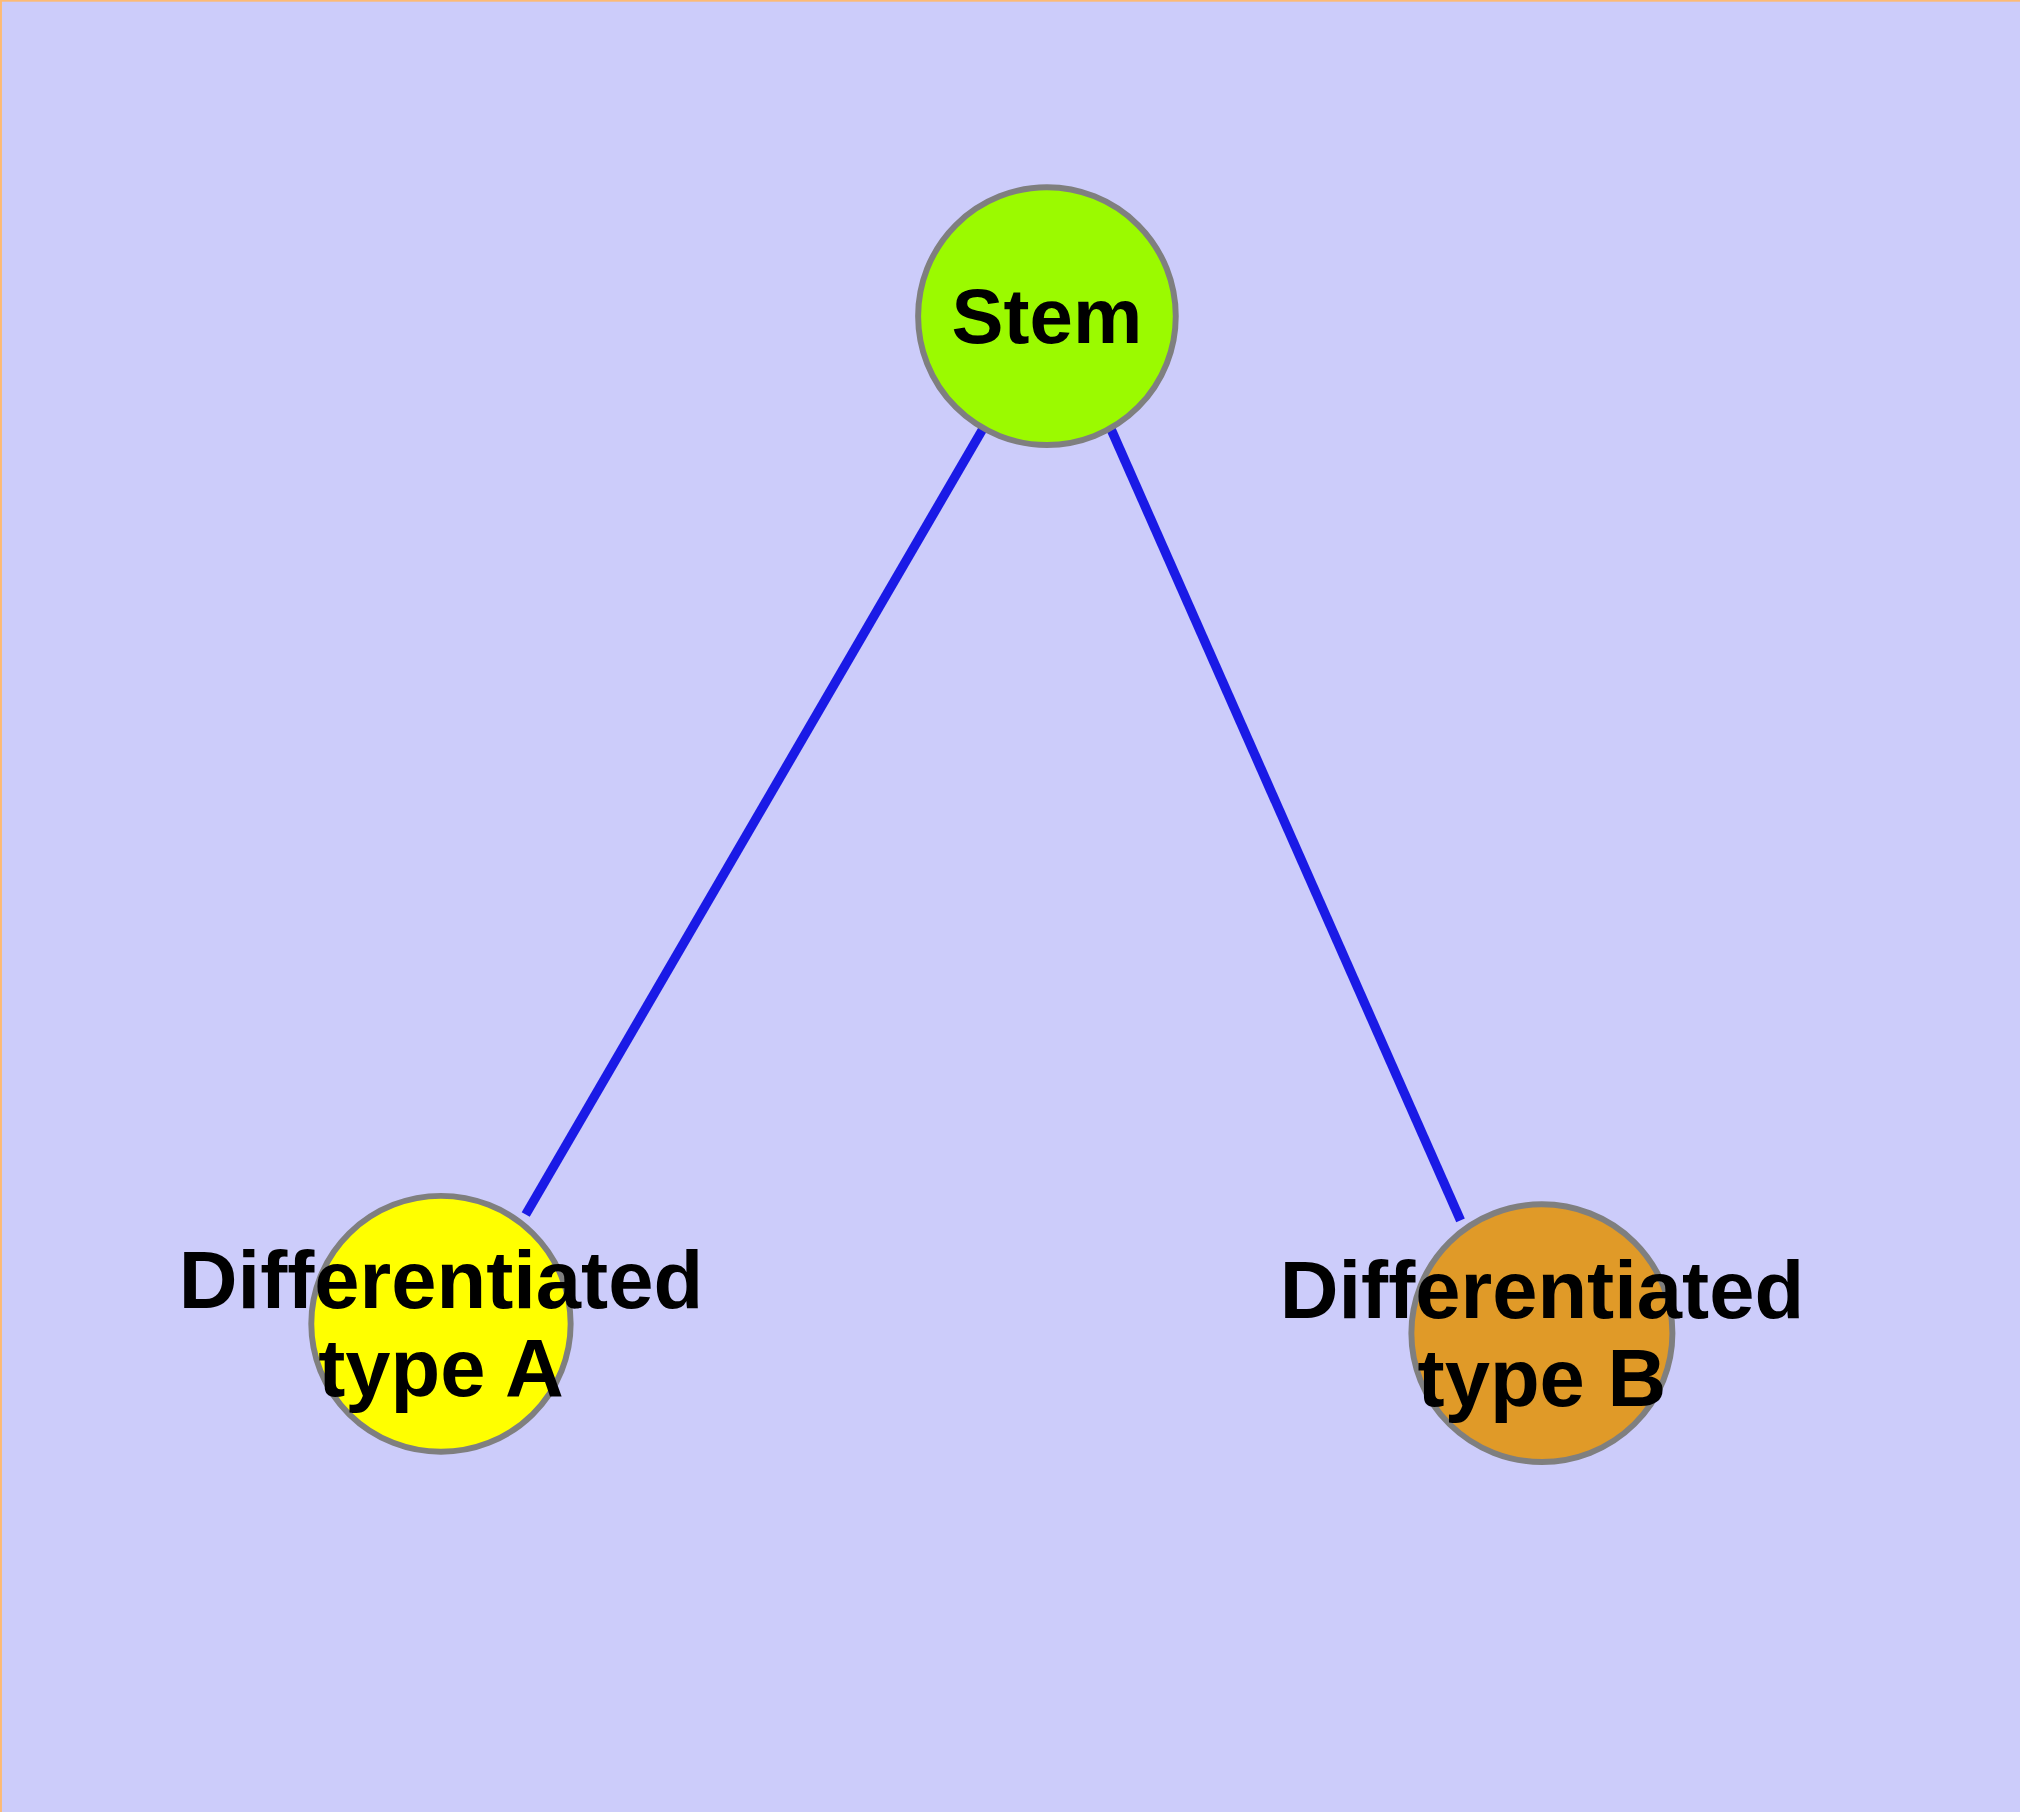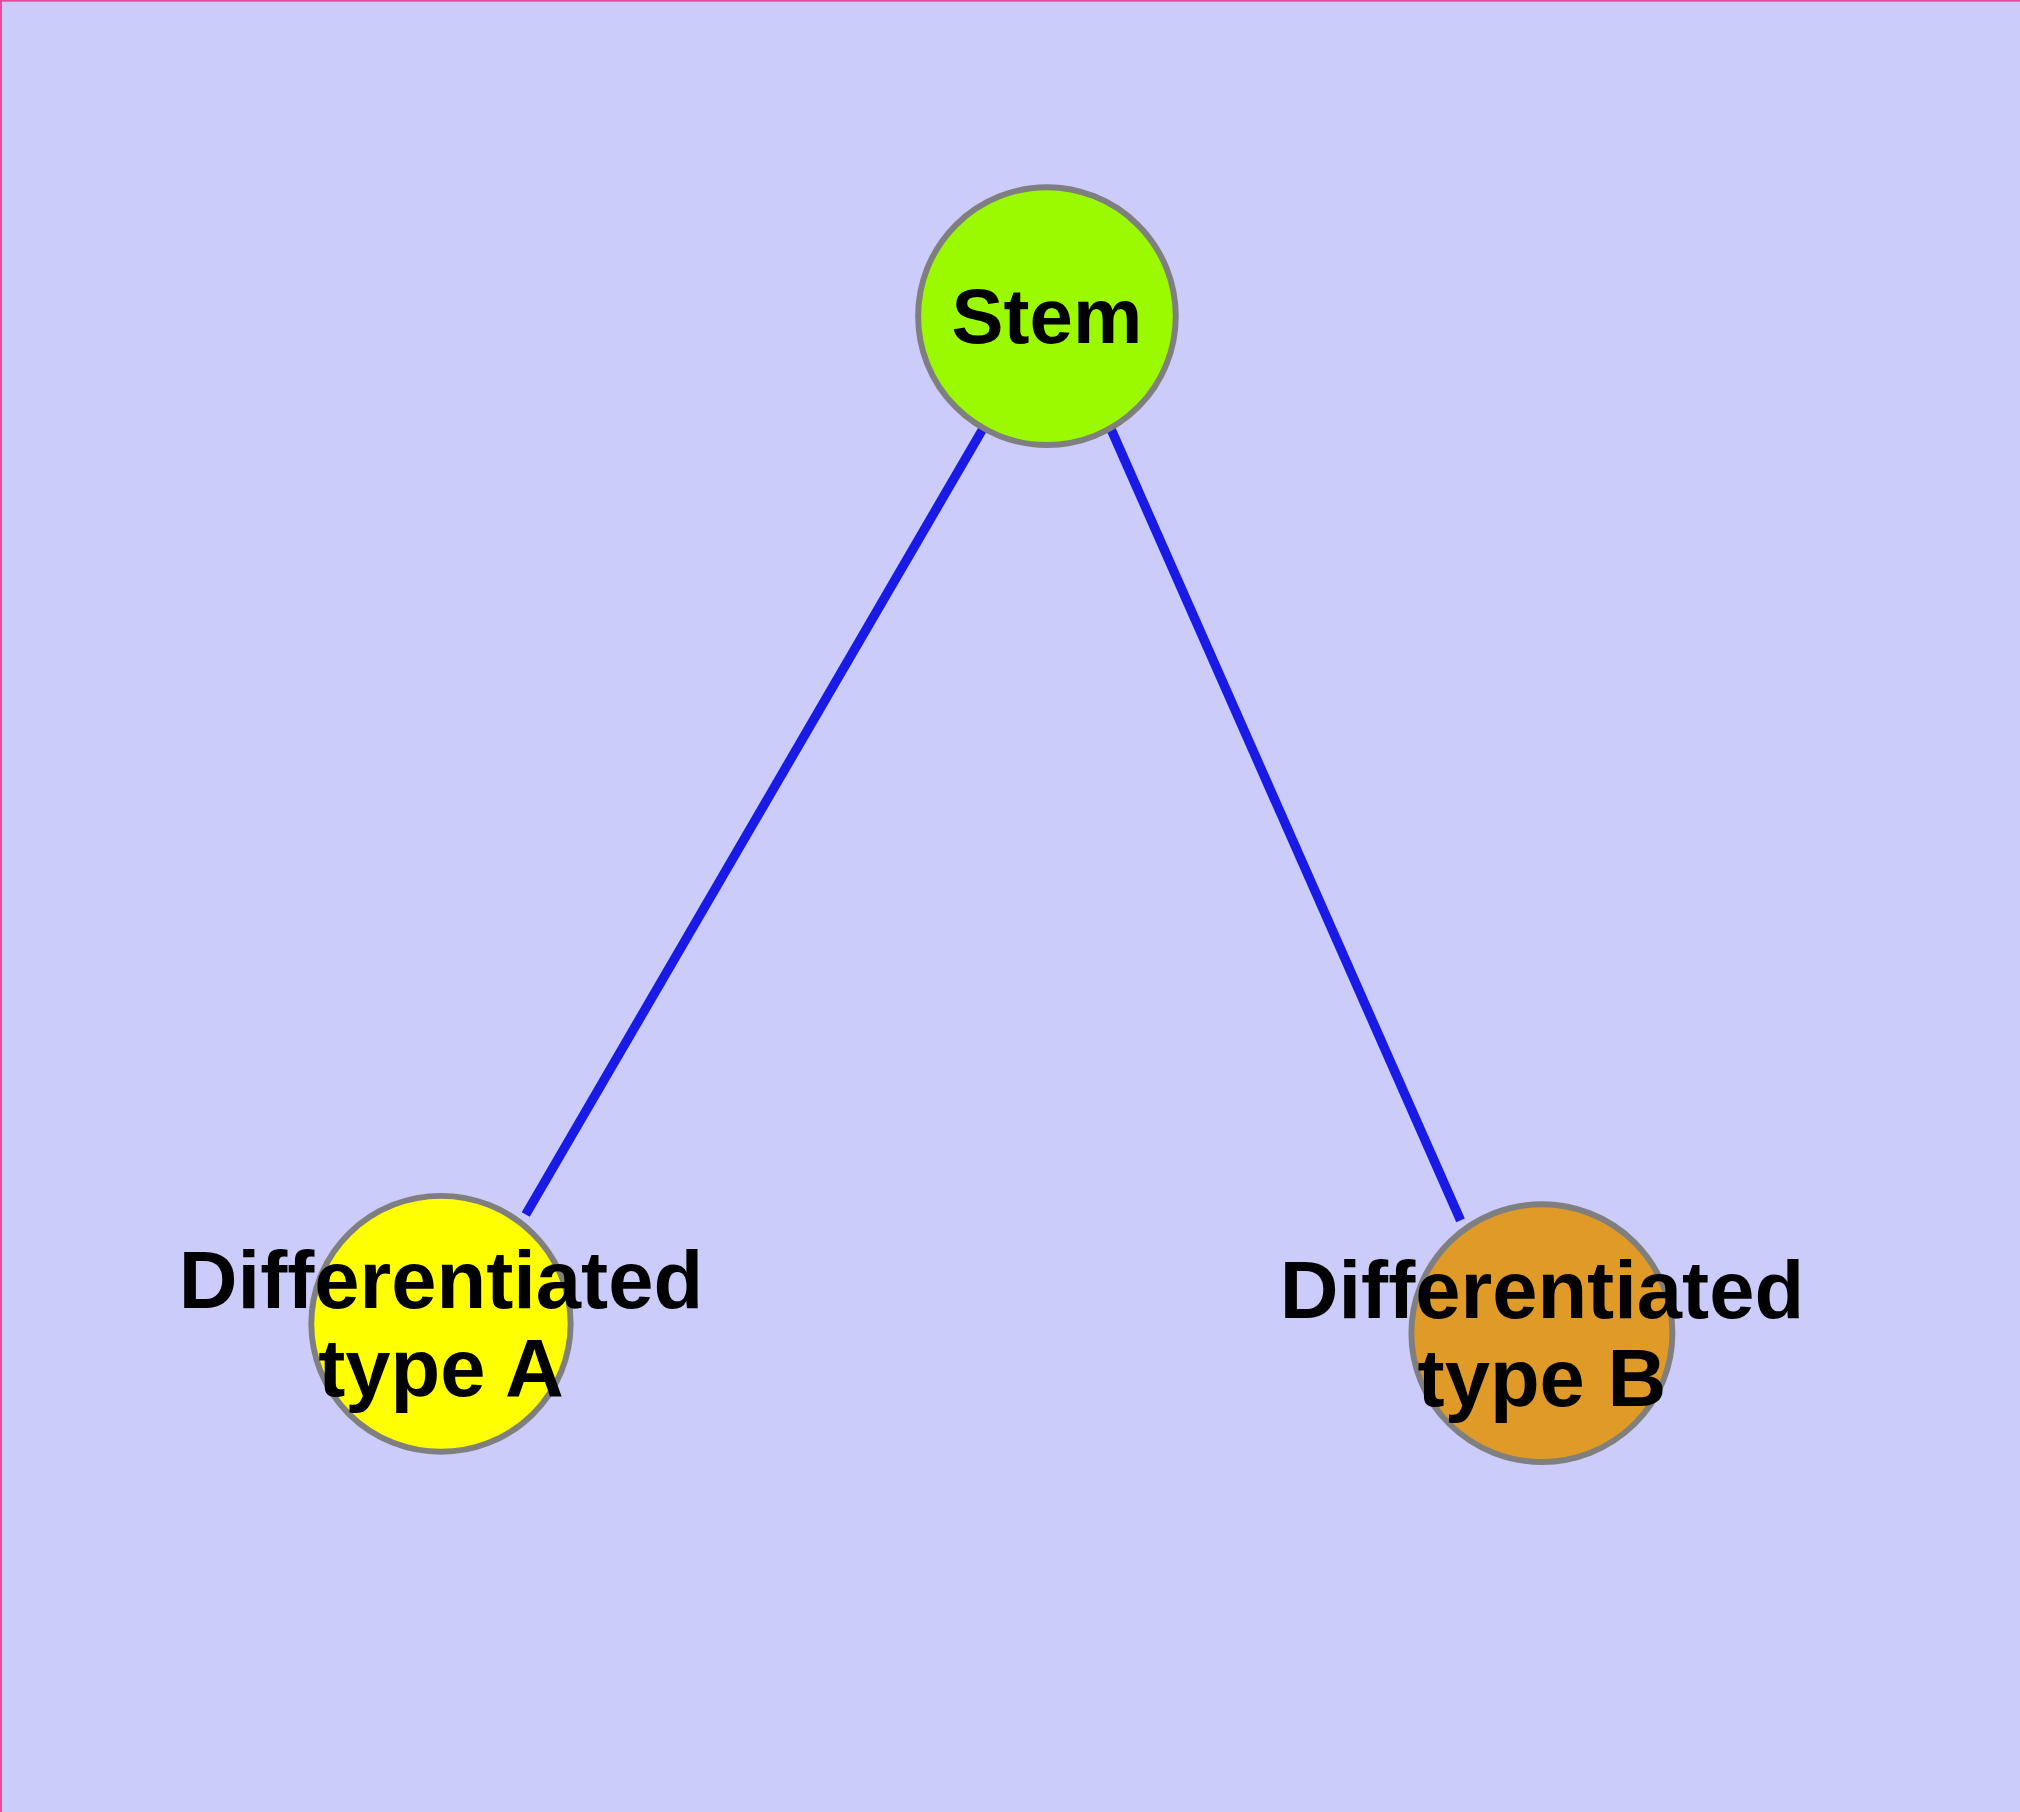--- a/index.html
+++ b/index.html
@@ -35,21 +35,21 @@
   .edge-line {
     stroke-linecap: butt;
   }
   .node-shape {
     stroke-width: 7;
   }
 </style>
 </head>
 <body style="width: 2021px; height: 1812px;">
 
-<div id="graph-canvas" style="width: 2021px; height: 1812px; background: #ec4899;">
+<div id="graph-canvas" style="width: 2021px; height: 1812px; background: #fdba74;">
   <svg id="graph-svg" viewBox="0 0 2384 2138" xmlns="http://www.w3.org/2000/svg">
 
     <rect id="bg-rect" x="2" y="2" width="2382" height="2136" fill="#ccccfa"></rect>
 
     <g id="edges-group">
         <line class="edge-line" x1="1160" y1="505" x2="620" y2="1433" stroke="#1a1ae6" stroke-width="11"></line>
         <line class="edge-line" x1="1310" y1="505" x2="1723" y2="1440" stroke="#1a1ae6" stroke-width="11"></line>
       </g>
     <g id="nodes-group">
         <g>

